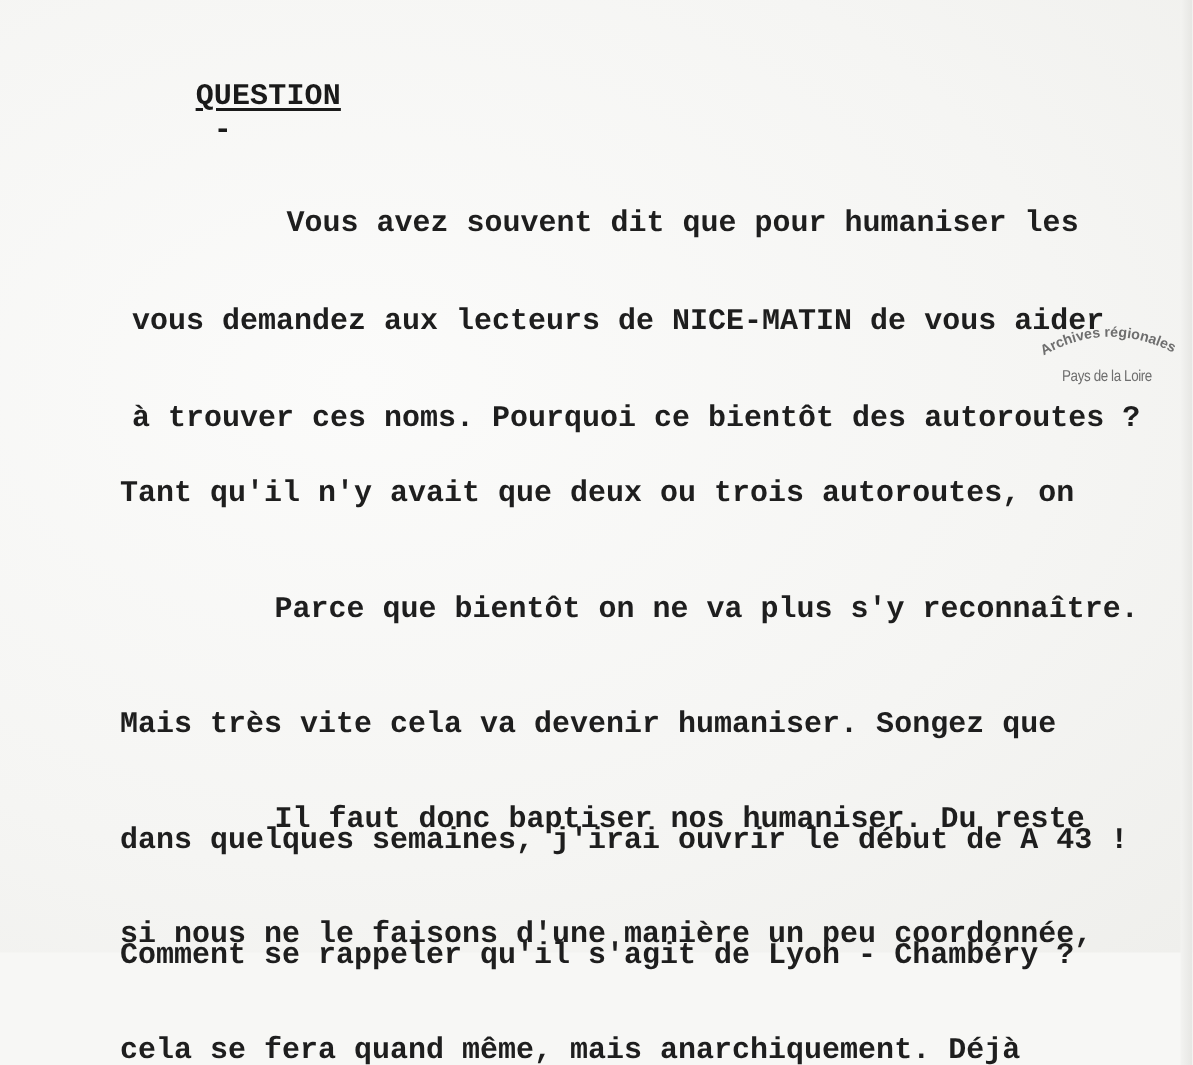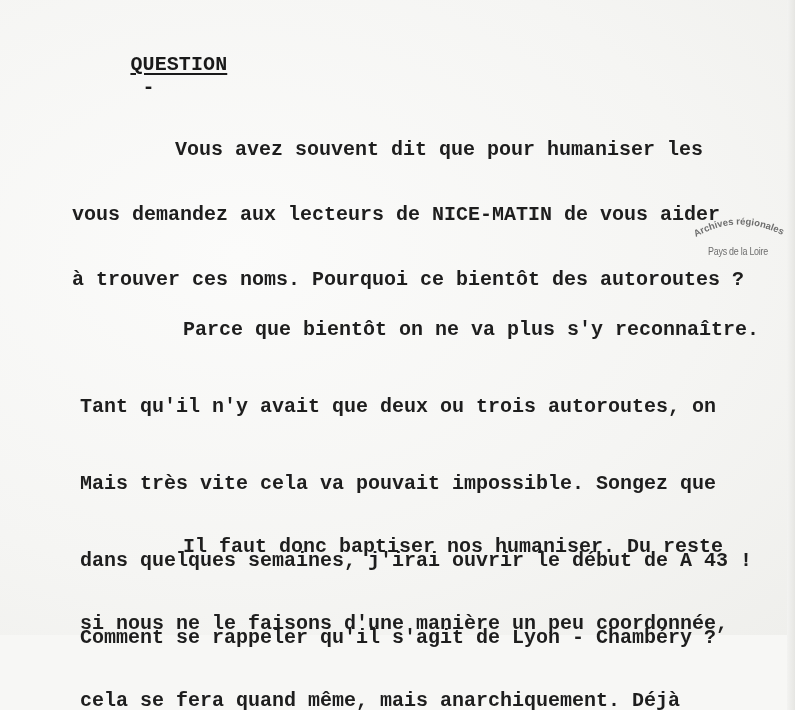--- a/index.html
+++ b/index.html
@@ -87,43 +87,43 @@
 <body>
 
 <div class="page">
   <div class="right-edge"></div>
 
   <div class="heading" style="left:82px; top:30px;">
     <span class="label">QUESTION</span>
     <span> </span><span>-</span>
   </div>
 
-  <div class="para q-para" style="left:72px; top:94px;">
+  <div class="para q-para" style="left:88px; top:94px;">
     <span class="line indent">Vous avez souvent dit que pour humaniser les</span>
     <span class="line">vous demandez aux lecteurs de NICE-MATIN de vous aider</span>
     <span class="line">à trouver ces noms. Pourquoi ce bientôt des autoroutes ?</span>
   </div>
 
 
   <div class="stamp">
     <svg viewBox="0 0 100 30">
       <defs>
         <path id="stampArc" d="M 6,26 Q 50,0 96,24" fill="none"></path>
       </defs>
       <text font-family="Liberation Sans, DejaVu Sans, sans-serif" font-size="9.5" fill="#6e6e6e" font-weight="bold">
         <textPath href="#stampArc" startOffset="50%" text-anchor="middle" id="stamp-top-text">Archives régionales</textPath>
       </text>
     </svg>
     <div class="stamp-bottom">Pays de la Loire</div>
   </div>
 
   <div class="para a-para" style="left:80px; top:268px;">
+    <span class="line">Tant qu'il n'y avait que deux ou trois autoroutes, on</span>
     <span class="line indent">Parce que bientôt on ne va plus s'y reconnaître.</span>
-    <span class="line">Tant qu'il n'y avait que deux ou trois autoroutes, on</span>
-    <span class="line">Mais très vite cela va pouvait impossible. Songez que</span>
+    <span class="line">Mais très vite cela va devenir humaniser. Songez que</span>
     <span class="line">dans quelques semaines, j'irai ouvrir le début de A 43 !</span>
     <span class="line">Comment se rappeler qu'il s'agit de Lyon - Chambéry ?</span>
   </div>
 
   <div class="para a-para" style="left:80px; top:485px;">
     <span class="line indent">Il faut donc baptiser nos humaniser. Du reste</span>
     <span class="line">si nous ne le faisons d'une manière un peu coordonnée,</span>
     <span class="line">cela se fera quand même, mais anarchiquement. Déjà</span>
     
     

